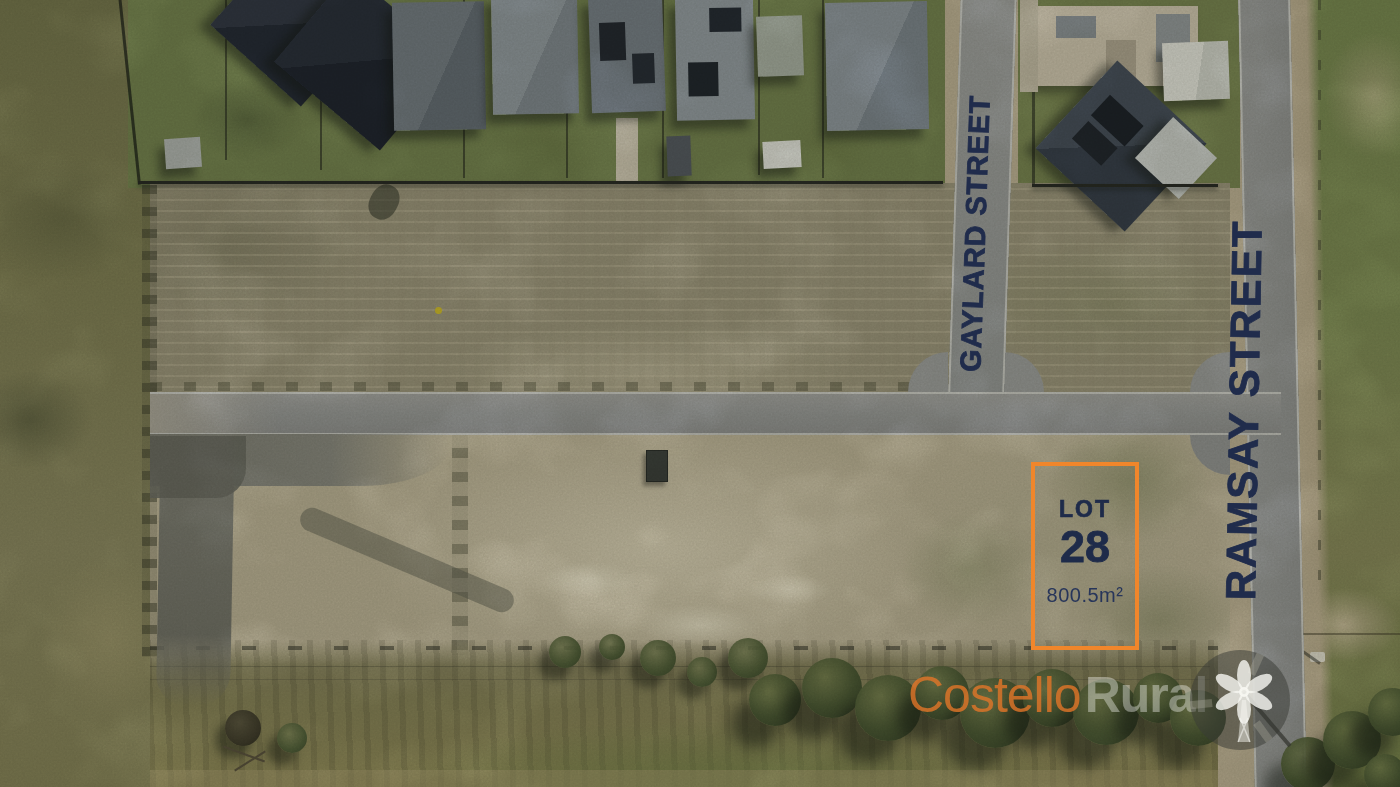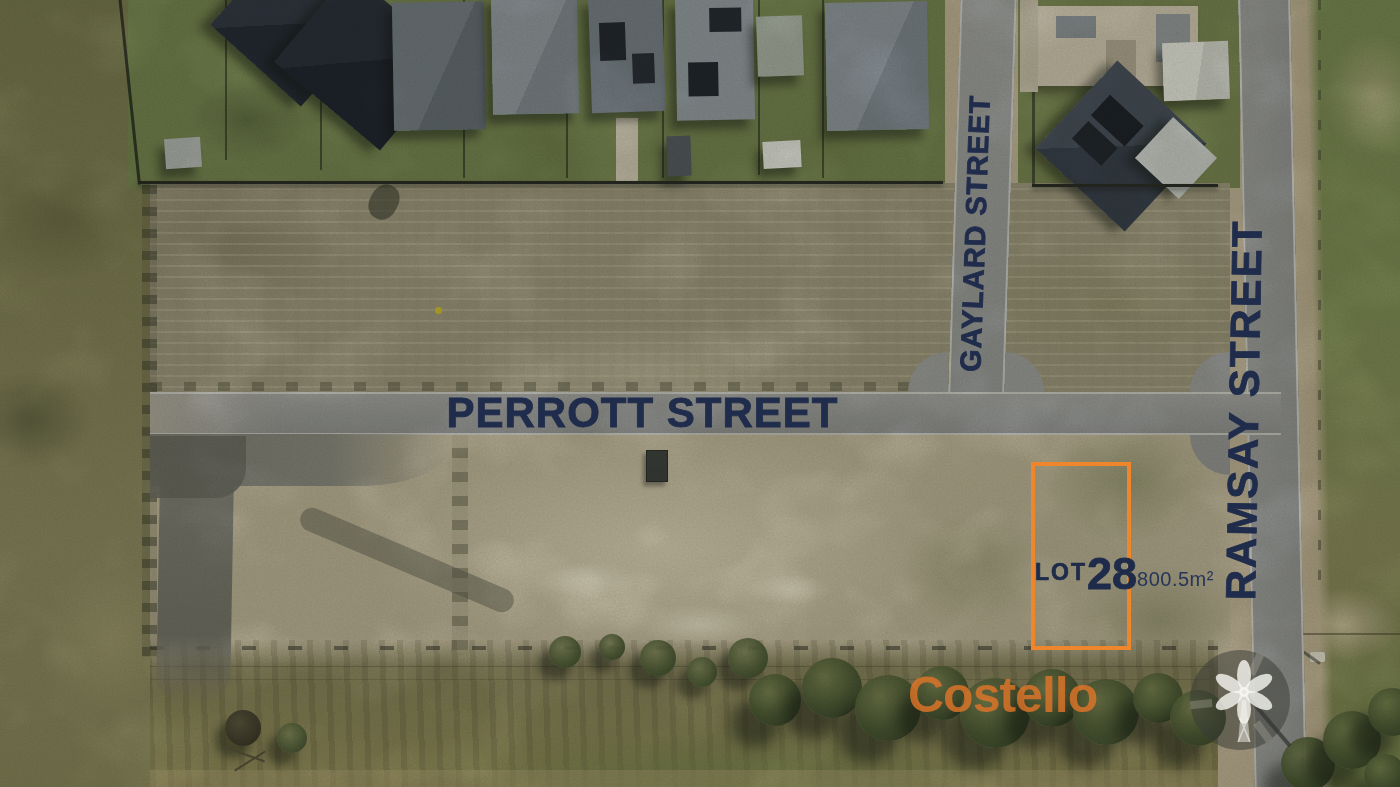--- a/index.html
+++ b/index.html
@@ -17,33 +17,33 @@
     background:radial-gradient(circle at 40% 35%, rgba(130,140,95,.8), #55643E 60%, #3E4C2E);
     box-shadow:-10px 12px 8px rgba(26,32,20,.45);}
   .fence{position:absolute;background:rgba(38,41,31,.6);}
   .road{position:absolute;}
   .street-label{
     color:#202C4C;font-weight:bold;-webkit-text-stroke:.8px #202C4C;
     white-space:nowrap;letter-spacing:1px;line-height:1;
     display:flex;align-items:center;justify-content:center;
   }
   #lot-box{
-    position:absolute;left:1031px;top:462px;width:100px;height:188px;
+    position:absolute;left:1031px;top:462px;width:108px;height:188px;
     border:4px solid #F0862B;box-sizing:border-box;
-    display:flex;flex-direction:row;align-items:center;
+    display:flex;flex-direction:column;align-items:center;
     padding-top:32px;z-index:40;
   }
   #lot-box .lot-word{font-size:23px;font-weight:bold;color:#1E2B4A;letter-spacing:2px;-webkit-text-stroke:.7px #1E2B4A;line-height:1;}
   #lot-box .lot-number{font-size:45px;font-weight:bold;color:#1E2B4A;-webkit-text-stroke:.8px #1E2B4A;line-height:1;margin-top:3px;}
   #lot-box .lot-area{font-size:20px;color:#27355A;margin-top:15px;letter-spacing:.5px;}
   #watermark{
     position:absolute;left:908px;top:666px;z-index:40;
     display:flex;align-items:baseline;letter-spacing:-1px;
   }
-  #watermark .wm1{font-size:50px;font-weight:bold;color:rgba(226,118,40,.8);}
+  #watermark .wm1{font-size:50px;font-weight:normal;color:rgba(226,118,40,.8);}
   #watermark .wm2{font-size:50px;font-weight:bold;color:rgba(252,252,250,.38);margin-left:4px;}
   .noise{position:absolute;left:0;top:0;z-index:30;mix-blend-mode:multiply;pointer-events:none;}
   .z40{z-index:40;}
 </style>
 </head>
 <body>
 
 <div id="stage">
 
   <div class="abs" style="left:0;top:0;width:152px;height:787px;z-index:1;
@@ -247,40 +247,38 @@
       </filter>
       <filter id="grain" x="0" y="0" width="100%" height="100%">
         <feTurbulence type="fractalNoise" baseFrequency="0.55" numOctaves="2" seed="7" stitchTiles="stitch"></feTurbulence>
         <feColorMatrix type="matrix" values="0 0 0 0 0.28  0 0 0 0 0.27  0 0 0 0 0.22  0.55 0.55 0.55 0 -0.1"></feColorMatrix>
       </filter>
     </defs>
     <rect width="1400" height="787" filter="url(#mottle)" opacity="0.45"></rect>
     <rect width="1400" height="787" filter="url(#grain)" opacity="0.3"></rect>
   </svg>
 
-  <div class="street-label z40" style="position:absolute;left:450px;top:392px;width:385px;height:42px;font-size:42px;">
-    <span>PERROTT STREET</span>
-  </div>
 
   <div class="street-label z40" style="position:absolute;left:944px;top:108px;width:64px;height:250px;font-size:29px;">
     <span style="transform:rotate(-88deg);white-space:nowrap;display:block;">GAYLARD STREET</span>
   </div>
 
   <div class="street-label z40" style="position:absolute;left:1212px;top:238px;width:64px;height:344px;font-size:42px;letter-spacing:2px;">
     <span style="transform:rotate(-89deg);white-space:nowrap;display:block;">RAMSAY STREET</span>
   </div>
 
   <div id="lot-box">
     <div class="lot-word">LOT</div>
     <div class="lot-number">28</div>
     <div class="lot-area">800.5m²</div>
   </div>
 
   <div id="watermark">
     <span class="wm1">Costello</span>
+    <span class="wm2">Rural</span>
   </div>
 
   <svg class="abs z40" style="left:1186px;top:648px;" width="112" height="112" viewBox="0 0 112 112">
     <circle cx="54" cy="52" r="50" fill="rgba(58,60,54,0.52)"></circle>
     <rect x="50" y="2" width="8" height="22" fill="rgba(190,185,168,0.3)" transform="rotate(24 54 52)"></rect>
     <rect x="50" y="2" width="8" height="22" fill="rgba(190,185,168,0.3)" transform="rotate(144 54 52)"></rect>
     <rect x="50" y="2" width="8" height="22" fill="rgba(190,185,168,0.3)" transform="rotate(264 54 52)"></rect>
     <line x1="58" y1="44" x2="104" y2="98" stroke="rgba(52,54,48,0.75)" stroke-width="4"></line>
     <path d="M52,94 L64,94 L60,52 L56,52 Z" fill="rgba(244,244,238,0.5)"></path>
     <path d="M52,94 L62,70 M64,94 L54,70" stroke="rgba(244,244,238,0.6)" stroke-width="1.5" fill="none"></path>

